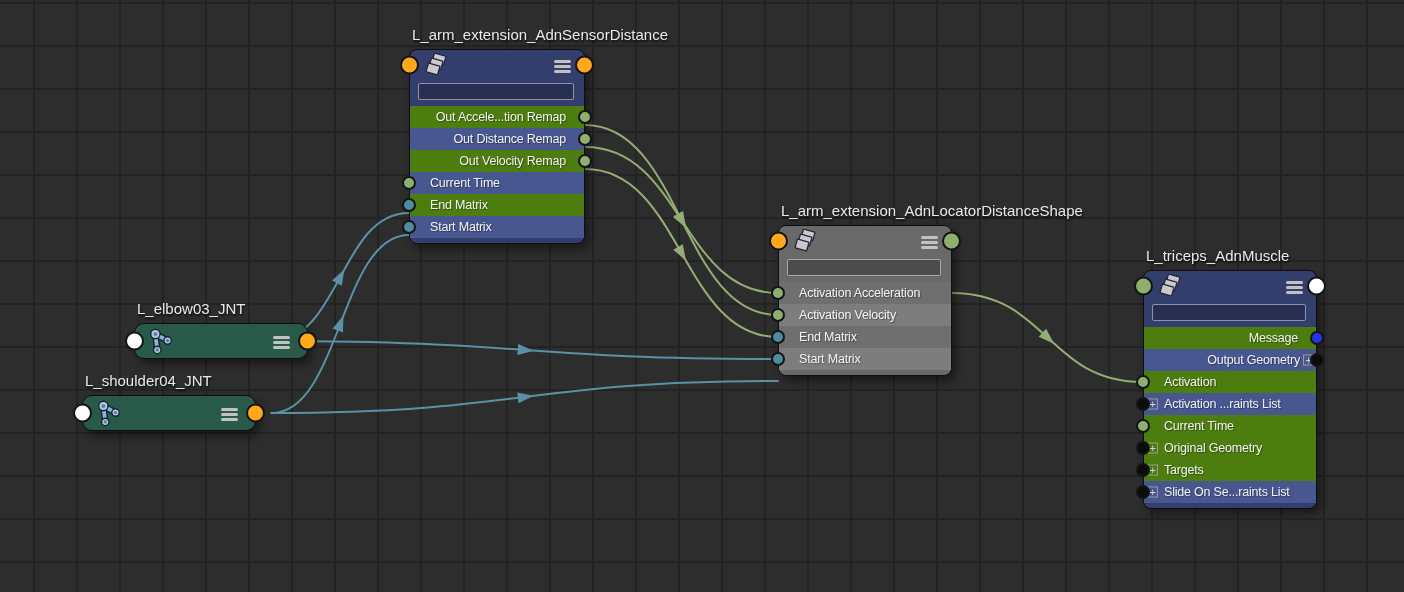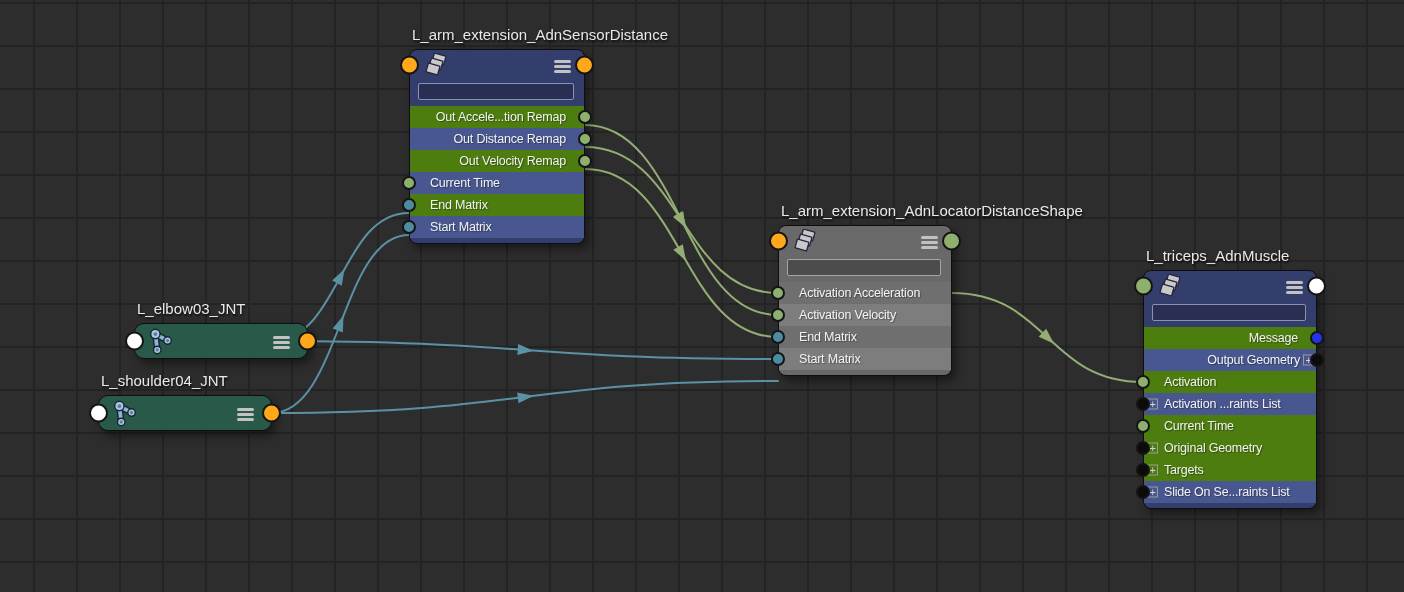--- a/index.html
+++ b/index.html
@@ -268,21 +268,21 @@
             </svg></span>
           <span class="menu-icon"><svg width="17" height="13" viewBox="0 0 17 13">
               <rect x="0" y="0" width="17" height="3" rx="1.5" fill="#c2c2c2"></rect>
               <rect x="0" y="5" width="17" height="3" rx="1.5" fill="#c2c2c2"></rect>
               <rect x="0" y="10" width="17" height="3" rx="1.5" fill="#c2c2c2"></rect>
             </svg></span>
           <span class="socket hdr right" style="background: rgb(255, 168, 28);"></span>
         </div>
       </div>
     </div>
-    <div class="node joint" style="left: 98px; top: 395px; width: 174px;">
+    <div class="node joint" style="left: 82px; top: 395px; width: 174px;">
       <div class="node-title">L_shoulder04_JNT</div>
       <div class="node-body">
         <div class="node-header">
           <span class="socket hdr left" style="background: rgb(255, 255, 255);"></span>
           <span class="kind-icon"><svg width="30" height="29" viewBox="0 0 32 30">
               <g stroke="#18242f" stroke-width="7" stroke-linecap="round">
                 <line x1="10" y1="7" x2="23" y2="14"></line>
                 <line x1="10" y1="7" x2="12" y2="24"></line>
               </g>
               <g stroke="#8cb4d8" stroke-width="4" stroke-linecap="round">

